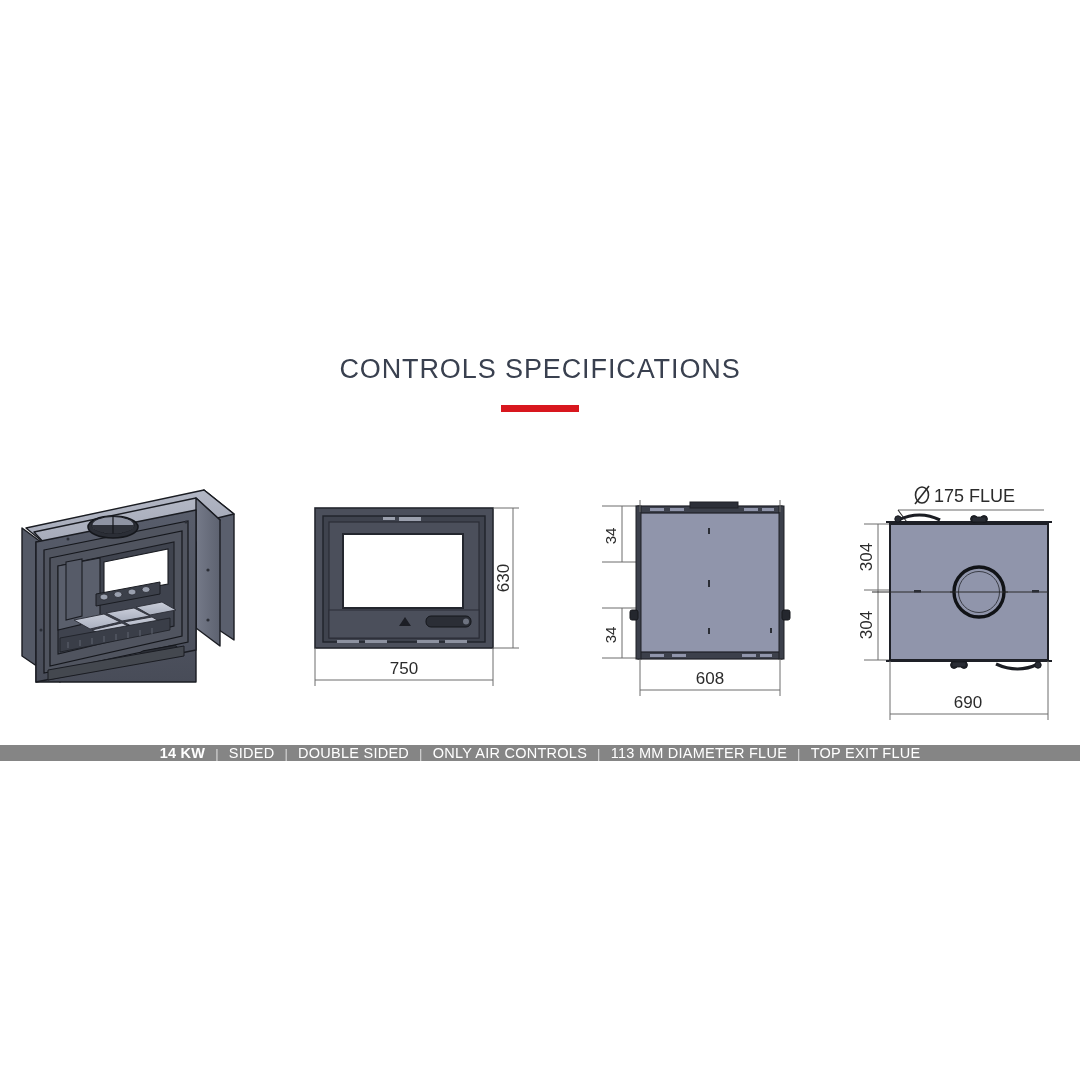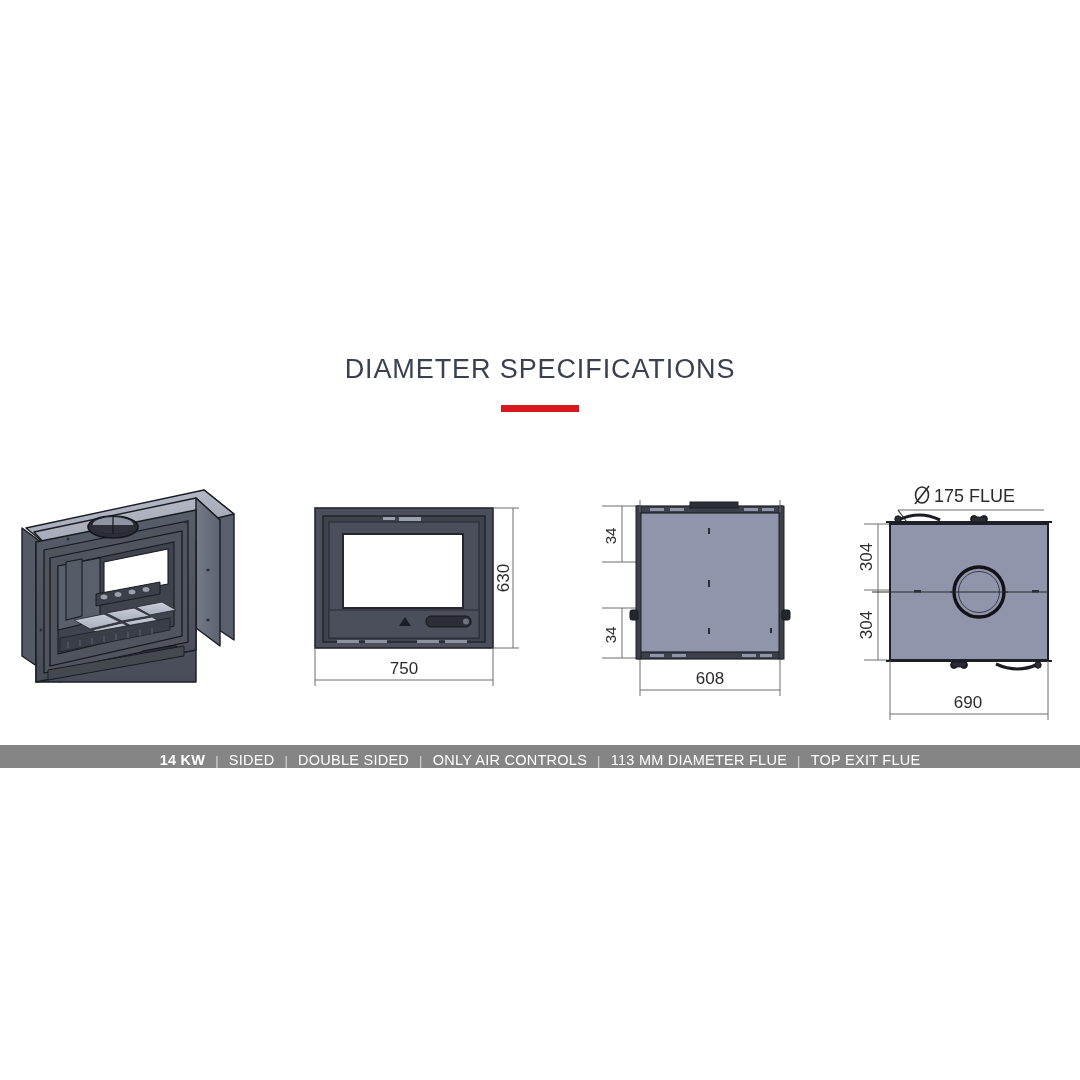--- a/index.html
+++ b/index.html
@@ -33,24 +33,24 @@
   .title-rule {
     margin: 19px auto 0 auto;
     width: 78px; height: 7px;
     background: #d8171e;
   }
 
   
   .spec-bar {
     position: absolute;
     left: 0; top: 745px;
-    width: 1080px; height: 23px;
+    width: 1080px; height: 16px;
     background: #858585;
     display: flex;
-    align-items: flex-end;
+    align-items: flex-start;
     justify-content: center;
   }
   .spec-inner {
     display: flex;
     align-items: center;
     white-space: nowrap;
     font-size: 14.5px;
     letter-spacing: 0.25px;
     color: #ffffff;
   }
@@ -88,21 +88,21 @@
     font-size: 18px;
     fill: #2b2b2b;
   }
 </style>
 </head>
 <body>
 
 <div id="page">
 
   <div class="title-block">
-    <div class="title-text">DIAMETER SPECIFICATIONS</div>
+    <div class="title-text">CONTROLS SPECIFICATIONS</div>
     <div class="title-rule"></div>
   </div>
 
   <div class="drawings">
 
     <div class="view" style="left:8px; top:40px;">
       <svg width="250" height="230" viewBox="0 0 250 230">
         <defs>
           <linearGradient id="topFace" x1="0" y1="0" x2="0.3" y2="1">
             <stop offset="0%" stop-color="#b9bdca"></stop>

